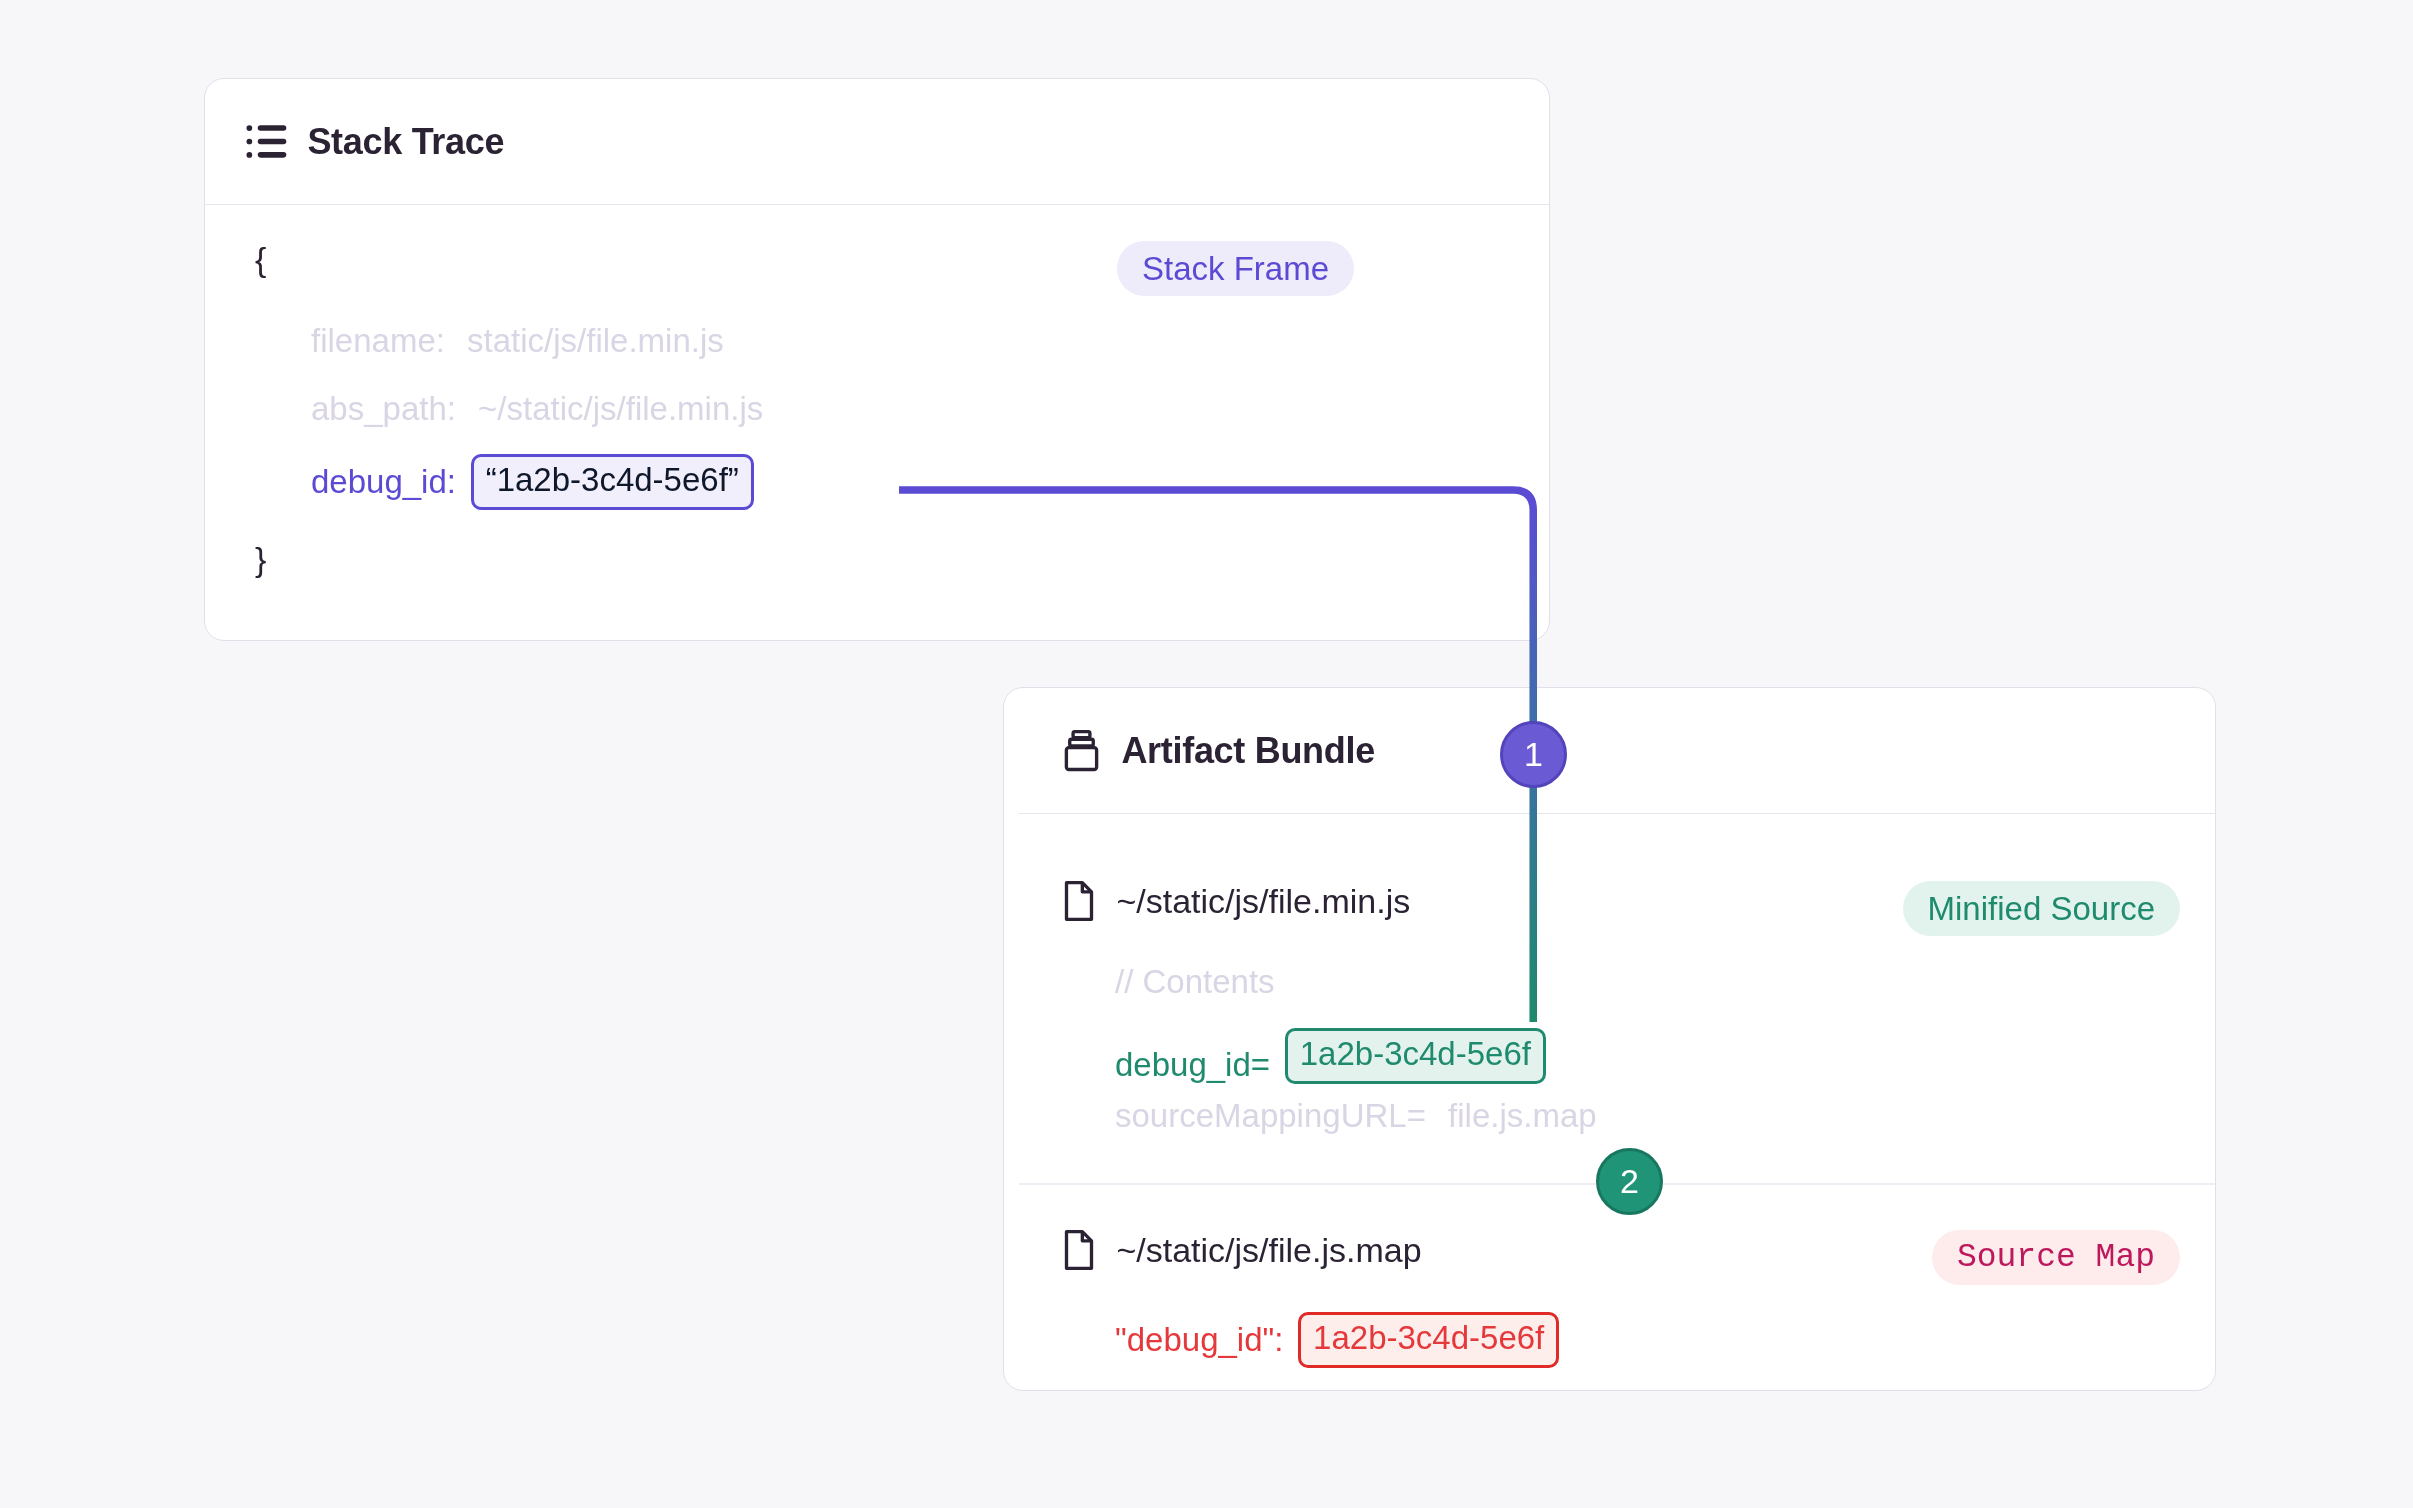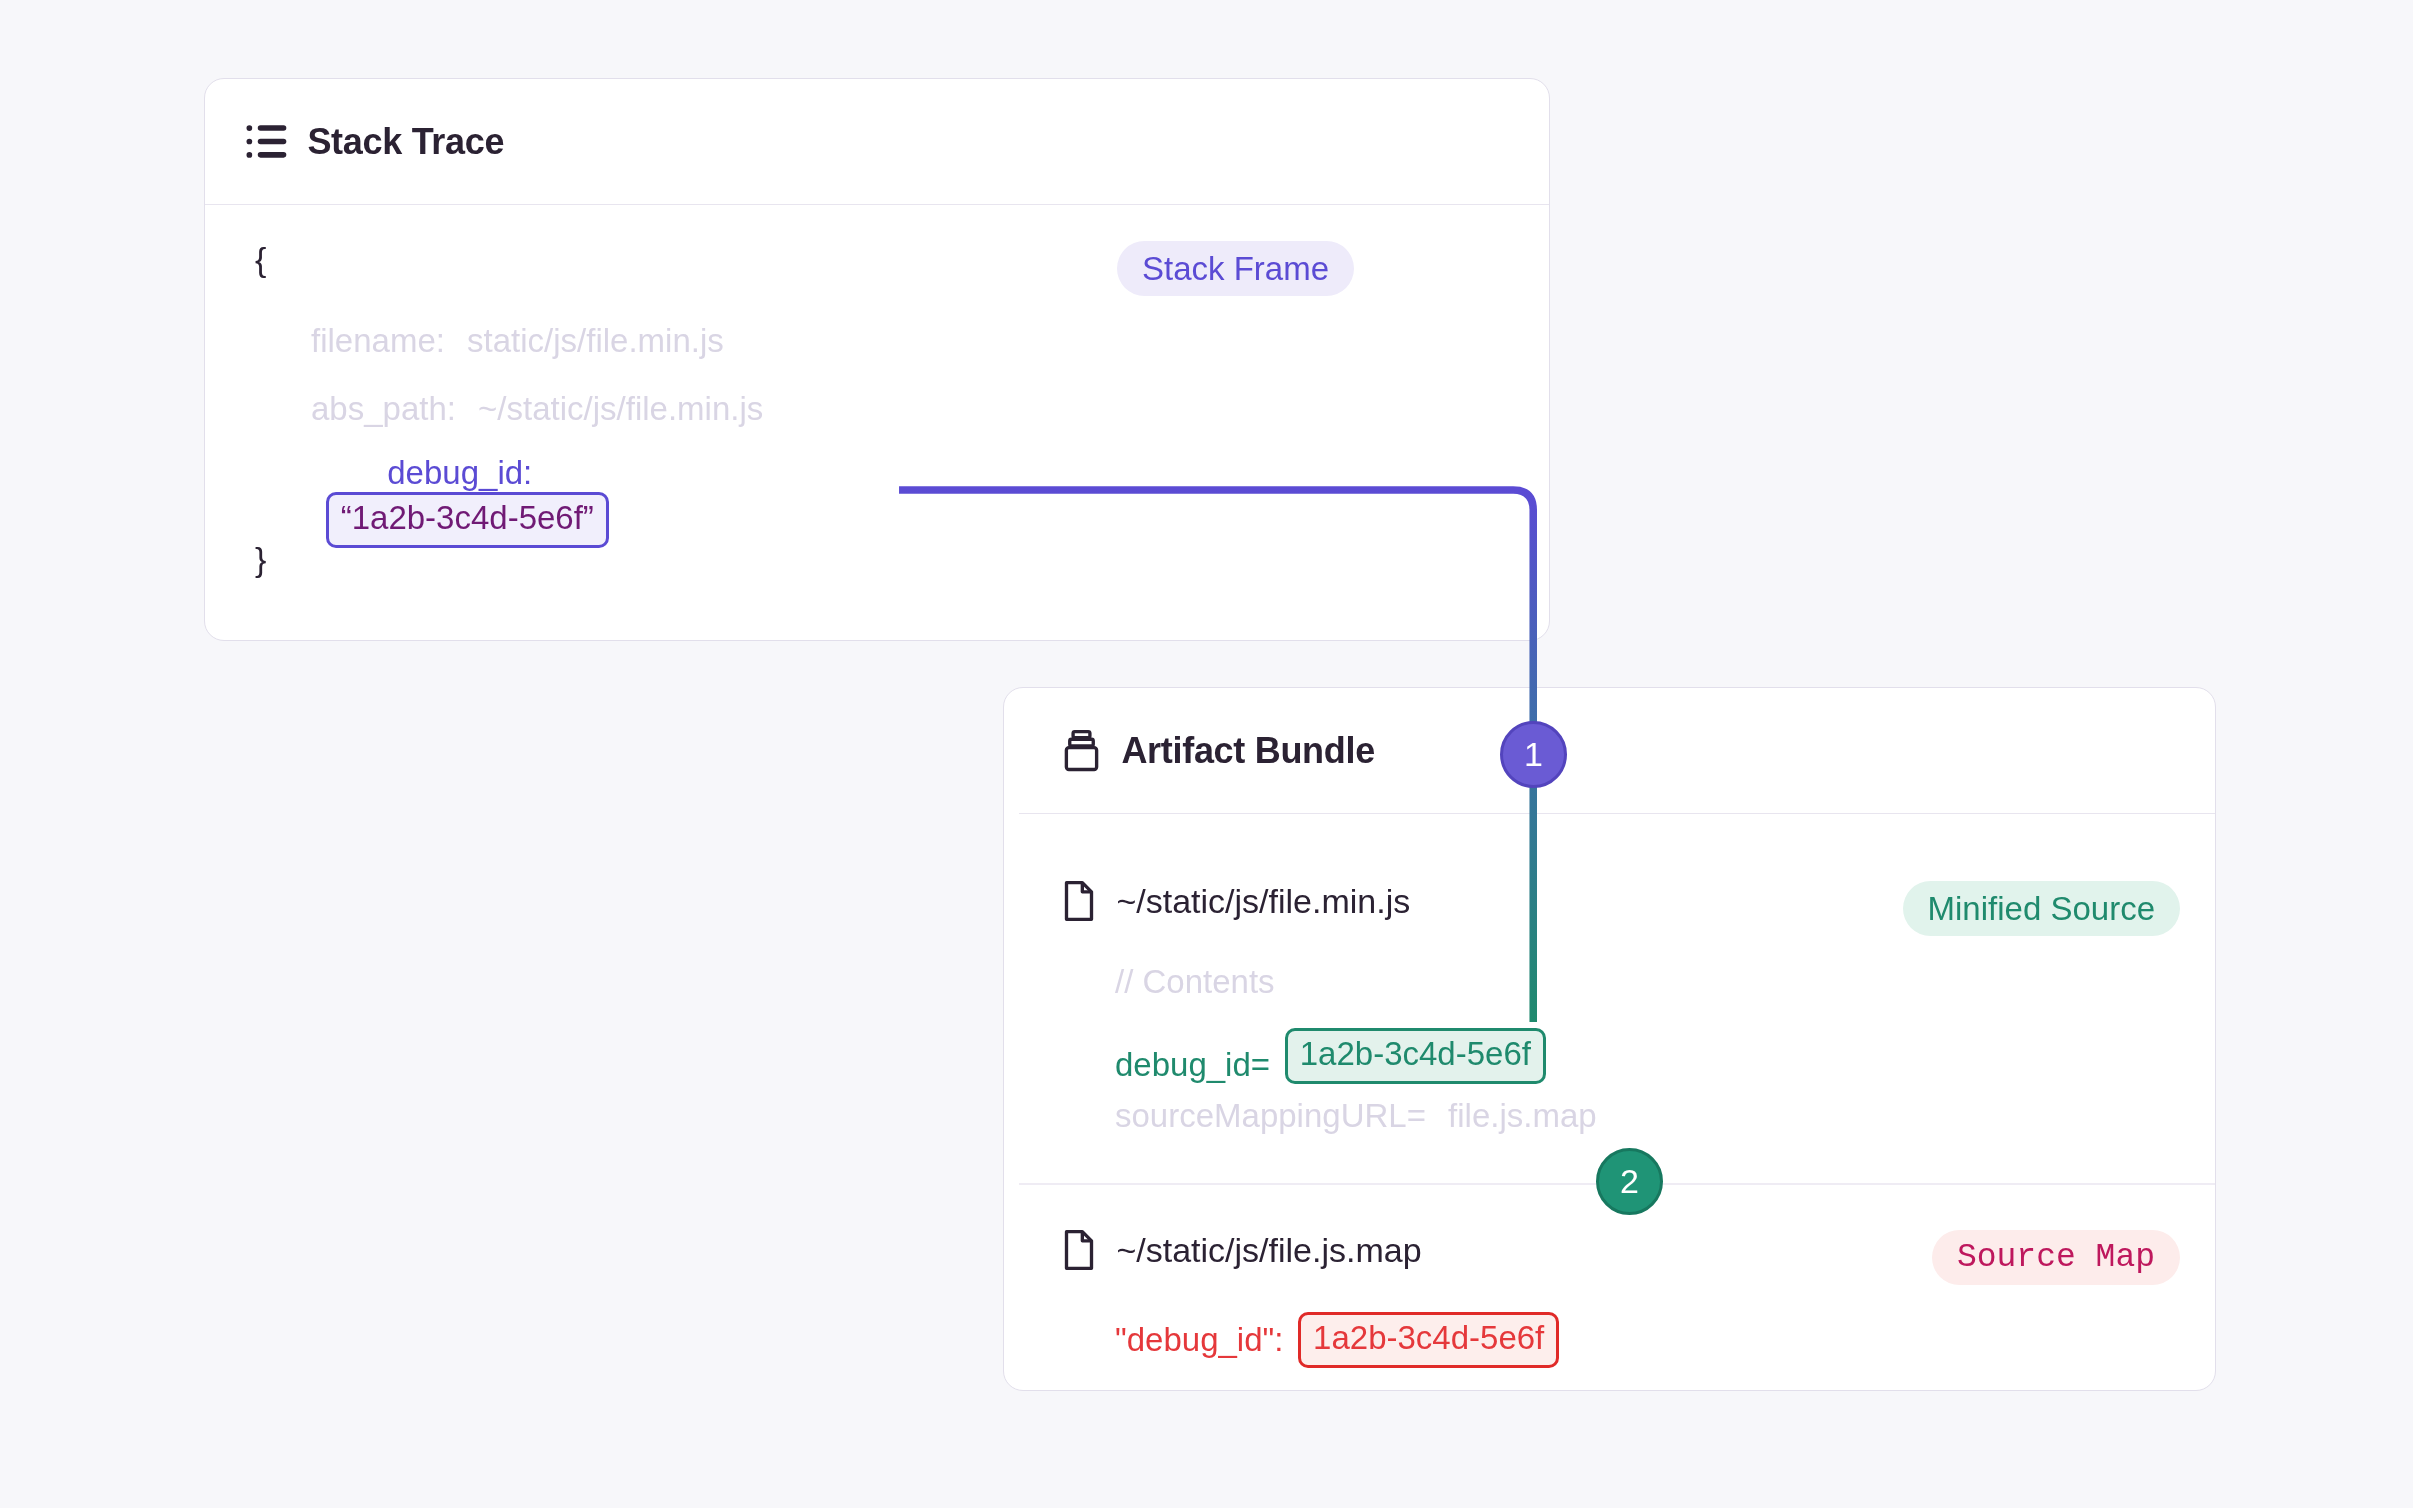--- a/index.html
+++ b/index.html
@@ -99,21 +99,21 @@
 
   
   .hl {
     display: inline-flex;
     align-items: center;
     justify-content: center;
     border-radius: 10px;
     box-sizing: border-box;
     padding: 4.2px 11.7px 7.5px 11.7px;
   }
-  .hl-purple { border: 3.4px solid #5b4bd4; background: #f1effc; color: #701a75; }
+  .hl-purple { border: 3.4px solid #5b4bd4; background: #f1effc; color: #0f172a; }
   .hl-green  { border: 3.4px solid #1f8a6d; background: #e3f2ec; color: #1f8a6d; }
   .hl-red    { border: 3.4px solid #e02a28; background: #fdeeec; color: #e5383b; }
 
   .label-purple { color: #5b4bd4; }
   .label-green  { color: #1f8a6d; }
   .label-red    { color: #e5383b; }
 
   
   .file-row {
     position: absolute;
@@ -217,21 +217,21 @@
       <div class="st-line" style="left:106px; top:117px;">
         <span class="code muted">filename:</span>
         <span class="code muted" style="margin-left:18.4px;">static/js/file.min.js</span>
       </div>
 
       <div class="st-line" style="left:106px; top:185px;">
         <span class="code muted">abs_path:</span>
         <span class="code muted" style="margin-left:18.4px;">~/static/js/file.min.js</span>
       </div>
 
-      <div class="st-line" style="left:106px; top:249px; display:flex; align-items:center;flex-direction:column;">
+      <div class="st-line" style="left:106px; top:249px; display:flex; align-items:center;">
         <span class="code label-purple">debug_id:</span>
         <span class="hl hl-purple code" style="margin-left:15px; font-size:33px;">“1a2b-3c4d-5e6f”</span>
       </div>
 
       <div class="st-line code st-brace" style="left:50px; top:335px;">}</div>
     </div>
   </div>
 
   <div class="card" id="artifact-bundle-card">
 

